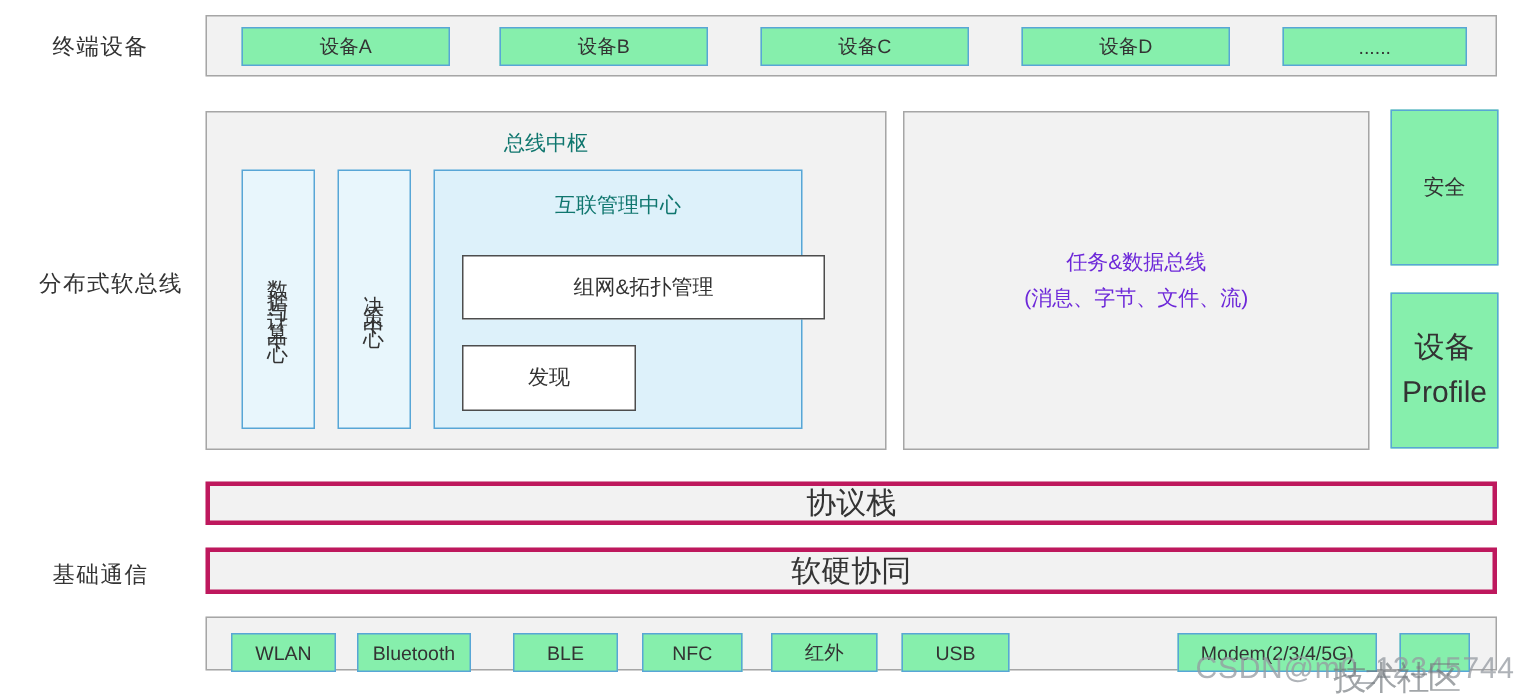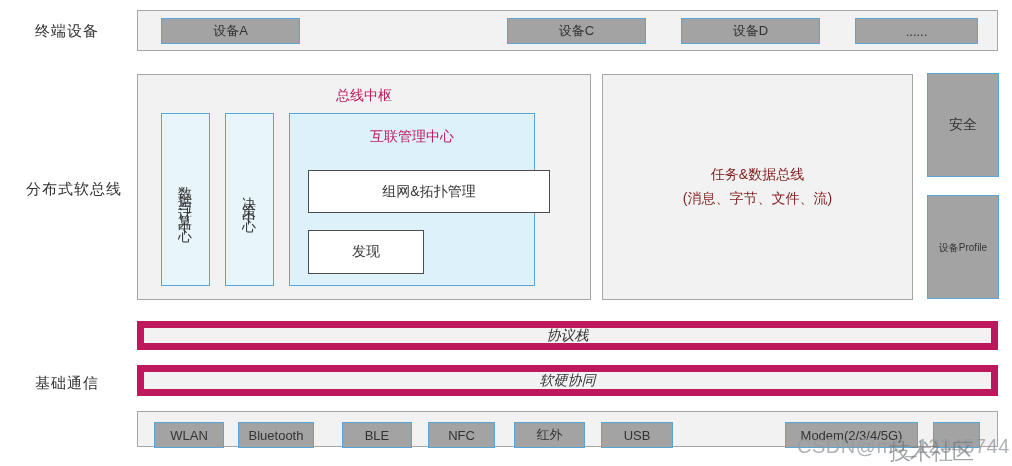--- a/index.html
+++ b/index.html
@@ -8,69 +8,70 @@
     font-family:"Liberation Sans","DejaVu Sans",sans-serif;
     color:#333;overflow:hidden;
   }
   .row-label{
     position:absolute;font-size:15px;color:#333;letter-spacing:1px;white-space:nowrap;
   }
   .container{
     position:absolute;background:#f2f2f2;border:1px solid #a6a6a6;box-sizing:border-box;
   }
   .blue-box{
-    position:absolute;background:#a3a3a3;border:1px solid #58a6d6;box-sizing:border-box;
+    position:absolute;background:#86efac;border:1px solid #58a6d6;box-sizing:border-box;
     display:flex;align-items:center;justify-content:center;
     font-size:13px;color:#333;text-align:center;
   }
   .white-box{
     position:absolute;background:#ffffff;border:1px solid #4d4d4d;box-sizing:border-box;
     display:flex;align-items:center;justify-content:center;font-size:14px;color:#333;
   }
   .panel-title{
-    position:absolute;left:0;right:0;top:12px;text-align:center;font-size:14px;color:#be185d;
+    position:absolute;left:0;right:0;top:12px;text-align:center;font-size:14px;color:#0f766e;
   }
   .vert-box{
     position:absolute;background:#e8f6fc;border:1px solid #58a6d6;box-sizing:border-box;
     display:flex;align-items:center;justify-content:center;
   }
   .vert-text{
     writing-mode:vertical-rl;text-orientation:upright;
     font-size:14px;letter-spacing:7px;color:#333;line-height:1;
   }
   .bar{
-    position:absolute;background:#f2f2f2;border:7px solid #be185d;box-sizing:border-box;
-    display:flex;align-items:center;justify-content:center;font-size:14px;color:#333;font-style:italic;
+    position:absolute;background:#f2f2f2;border:3px solid #be185d;box-sizing:border-box;
+    display:flex;align-items:center;justify-content:center;font-size:20px;color:#333;
   }
   .interconnect{
     position:absolute;background:#ddf1fa;border:1px solid #58a6d6;box-sizing:border-box;
   }
   .taskbus{
     position:absolute;background:#f2f2f2;border:1px solid #a6a6a6;box-sizing:border-box;
     display:flex;flex-direction:column;align-items:center;justify-content:center;
-    font-size:14px;line-height:1.7;color:#7f1d1d;text-align:right;
+    font-size:14px;line-height:1.7;color:#6d28d9;text-align:right;
   }
   .watermark{
     position:absolute;left:797px;top:435px;white-space:nowrap;pointer-events:none;
     font-size:20px;color:rgba(148,154,160,0.75);letter-spacing:0.5px;
   }
   .watermark .wm2{
     position:absolute;left:92px;top:2px;font-size:22px;color:rgba(110,116,122,0.65);
     letter-spacing:-1px;
   }
 </style>
 </head>
 <body>
 
 <div class="row-label" style="left:35px;top:22px">终端设备</div>
 <div class="row-label" style="left:26px;top:180px">分布式软总线</div>
 <div class="row-label" style="left:35px;top:374px">基础通信</div>
 
 <div class="container" style="left:137px;top:10px;width:861px;height:41px">
   <div class="blue-box" style="left:23px;top:7px;width:139px;height:26px">设备A</div>
+  <div class="blue-box" style="left:195px;top:7px;width:139px;height:26px">设备B</div>
   <div class="blue-box" style="left:369px;top:7px;width:139px;height:26px">设备C</div>
   <div class="blue-box" style="left:543px;top:7px;width:139px;height:26px">设备D</div>
   <div class="blue-box" style="left:717px;top:7px;width:123px;height:26px">......</div>
 </div>
 
 <div class="container" style="left:137px;top:74px;width:454px;height:226px">
   <div class="panel-title">总线中枢</div>
 
   <div class="vert-box" style="left:23px;top:38px;width:49px;height:173px">
     <span class="vert-text">数据与计算中心</span>
@@ -87,21 +88,21 @@
   </div>
 </div>
 
 <div class="taskbus" style="left:602px;top:74px;width:311px;height:226px">
   <div>任务&amp;数据总线</div>
   <div>(消息、字节、文件、流)</div>
 </div>
 
 <div class="blue-box" style="left:927px;top:73px;width:72px;height:104px;font-size:14px">安全</div>
 
-<div class="blue-box" style="left:927px;top:195px;width:72px;height:104px;font-size:10px;flex-direction:row;line-height:1.5">
+<div class="blue-box" style="left:927px;top:195px;width:72px;height:104px;font-size:20px;flex-direction:column;line-height:1.5">
   <div>设备</div>
   <div>Profile</div>
 </div>
 
 <div class="bar" style="left:137px;top:321px;width:861px;height:29px">协议栈</div>
 
 <div class="bar" style="left:137px;top:365px;width:861px;height:31px">软硬协同</div>
 
 <div class="container" style="left:137px;top:411px;width:861px;height:36px">
   <div class="blue-box" style="left:16px;top:10px;width:70px;height:26px">WLAN</div>

